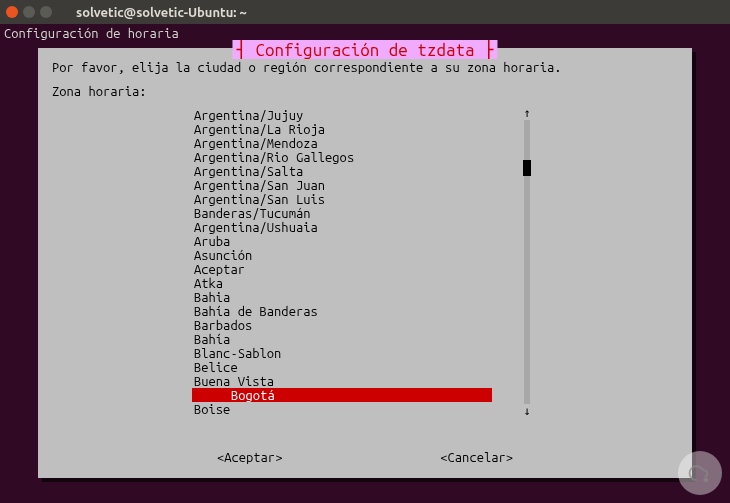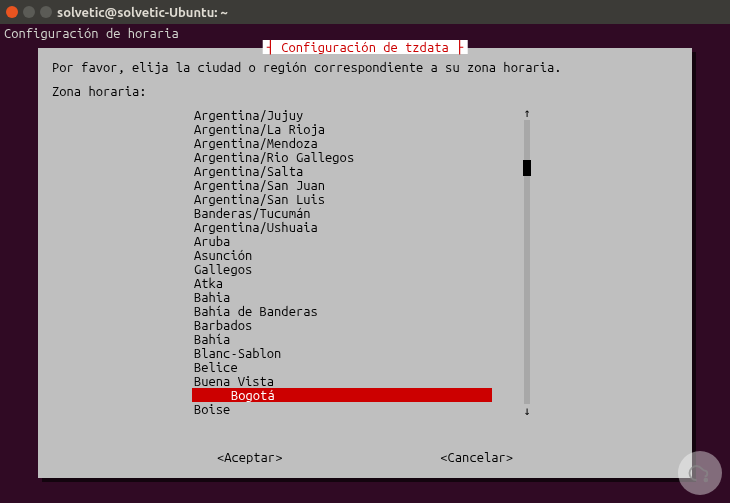--- a/index.html
+++ b/index.html
@@ -27,21 +27,21 @@
       display: inline-block;
     }
     .btn-close { background: #e95420; }
     .btn-min { background: #5b5b56; }
     .btn-max { background: #5b5b56; }
     .titlebar-text {
       color: #dfdbd2;
       font-family: "Ubuntu", sans-serif;
       font-size: 13px;
       font-weight: bold;
-      margin-left: 0;
+      margin-left: 19px;
     }
     .terminal {
       background: #300a24;
       color: #d3d7cf;
       width: 100%;
       height: calc(100% - 24px);
       position: relative;
     }
     .pkg-header {
       color: #d3d7cf;
@@ -65,24 +65,24 @@
       width: 654px;
       height: 430px;
       background: #000;
       opacity: 0.6;
     }
     .dialog-title {
       position: absolute;
       top: -8px;
       left: 50%;
       transform: translateX(-50%);
-      background: #ffffff;
+      background: #f0abfc;
       color: #cc0000;
       padding: 0 4px;
-      font-size: 13px;
+      font-size: 17px;
       white-space: nowrap;
     }
     .dialog-body {
       padding: 12px 14px;
       position: relative;
       height: 100%;
     }
     .instruction {
       color: #000;
       margin-bottom: 10px;
@@ -198,21 +198,21 @@
             <div class="list-item">Argentina/La Rioja</div>
             <div class="list-item">Argentina/Mendoza</div>
             <div class="list-item">Argentina/Rio Gallegos</div>
             <div class="list-item">Argentina/Salta</div>
             <div class="list-item">Argentina/San Juan</div>
             <div class="list-item">Argentina/San Luis</div>
             <div class="list-item">Banderas/Tucumán</div>
             <div class="list-item">Argentina/Ushuaia</div>
             <div class="list-item">Aruba</div>
             <div class="list-item">Asunción</div>
-            <div class="list-item">Gallegos</div>
+            <div class="list-item">Aceptar</div>
             <div class="list-item">Atka</div>
             <div class="list-item">Bahia</div>
             <div class="list-item">Bahía de Banderas</div>
             <div class="list-item">Barbados</div>
             <div class="list-item">Bahía</div>
             <div class="list-item">Blanc-Sablon</div>
             <div class="list-item">Belice</div>
             <div class="list-item">Buena Vista</div>
             <div class="list-item selected">Bogotá</div>
             <div class="list-item">Boise</div>

